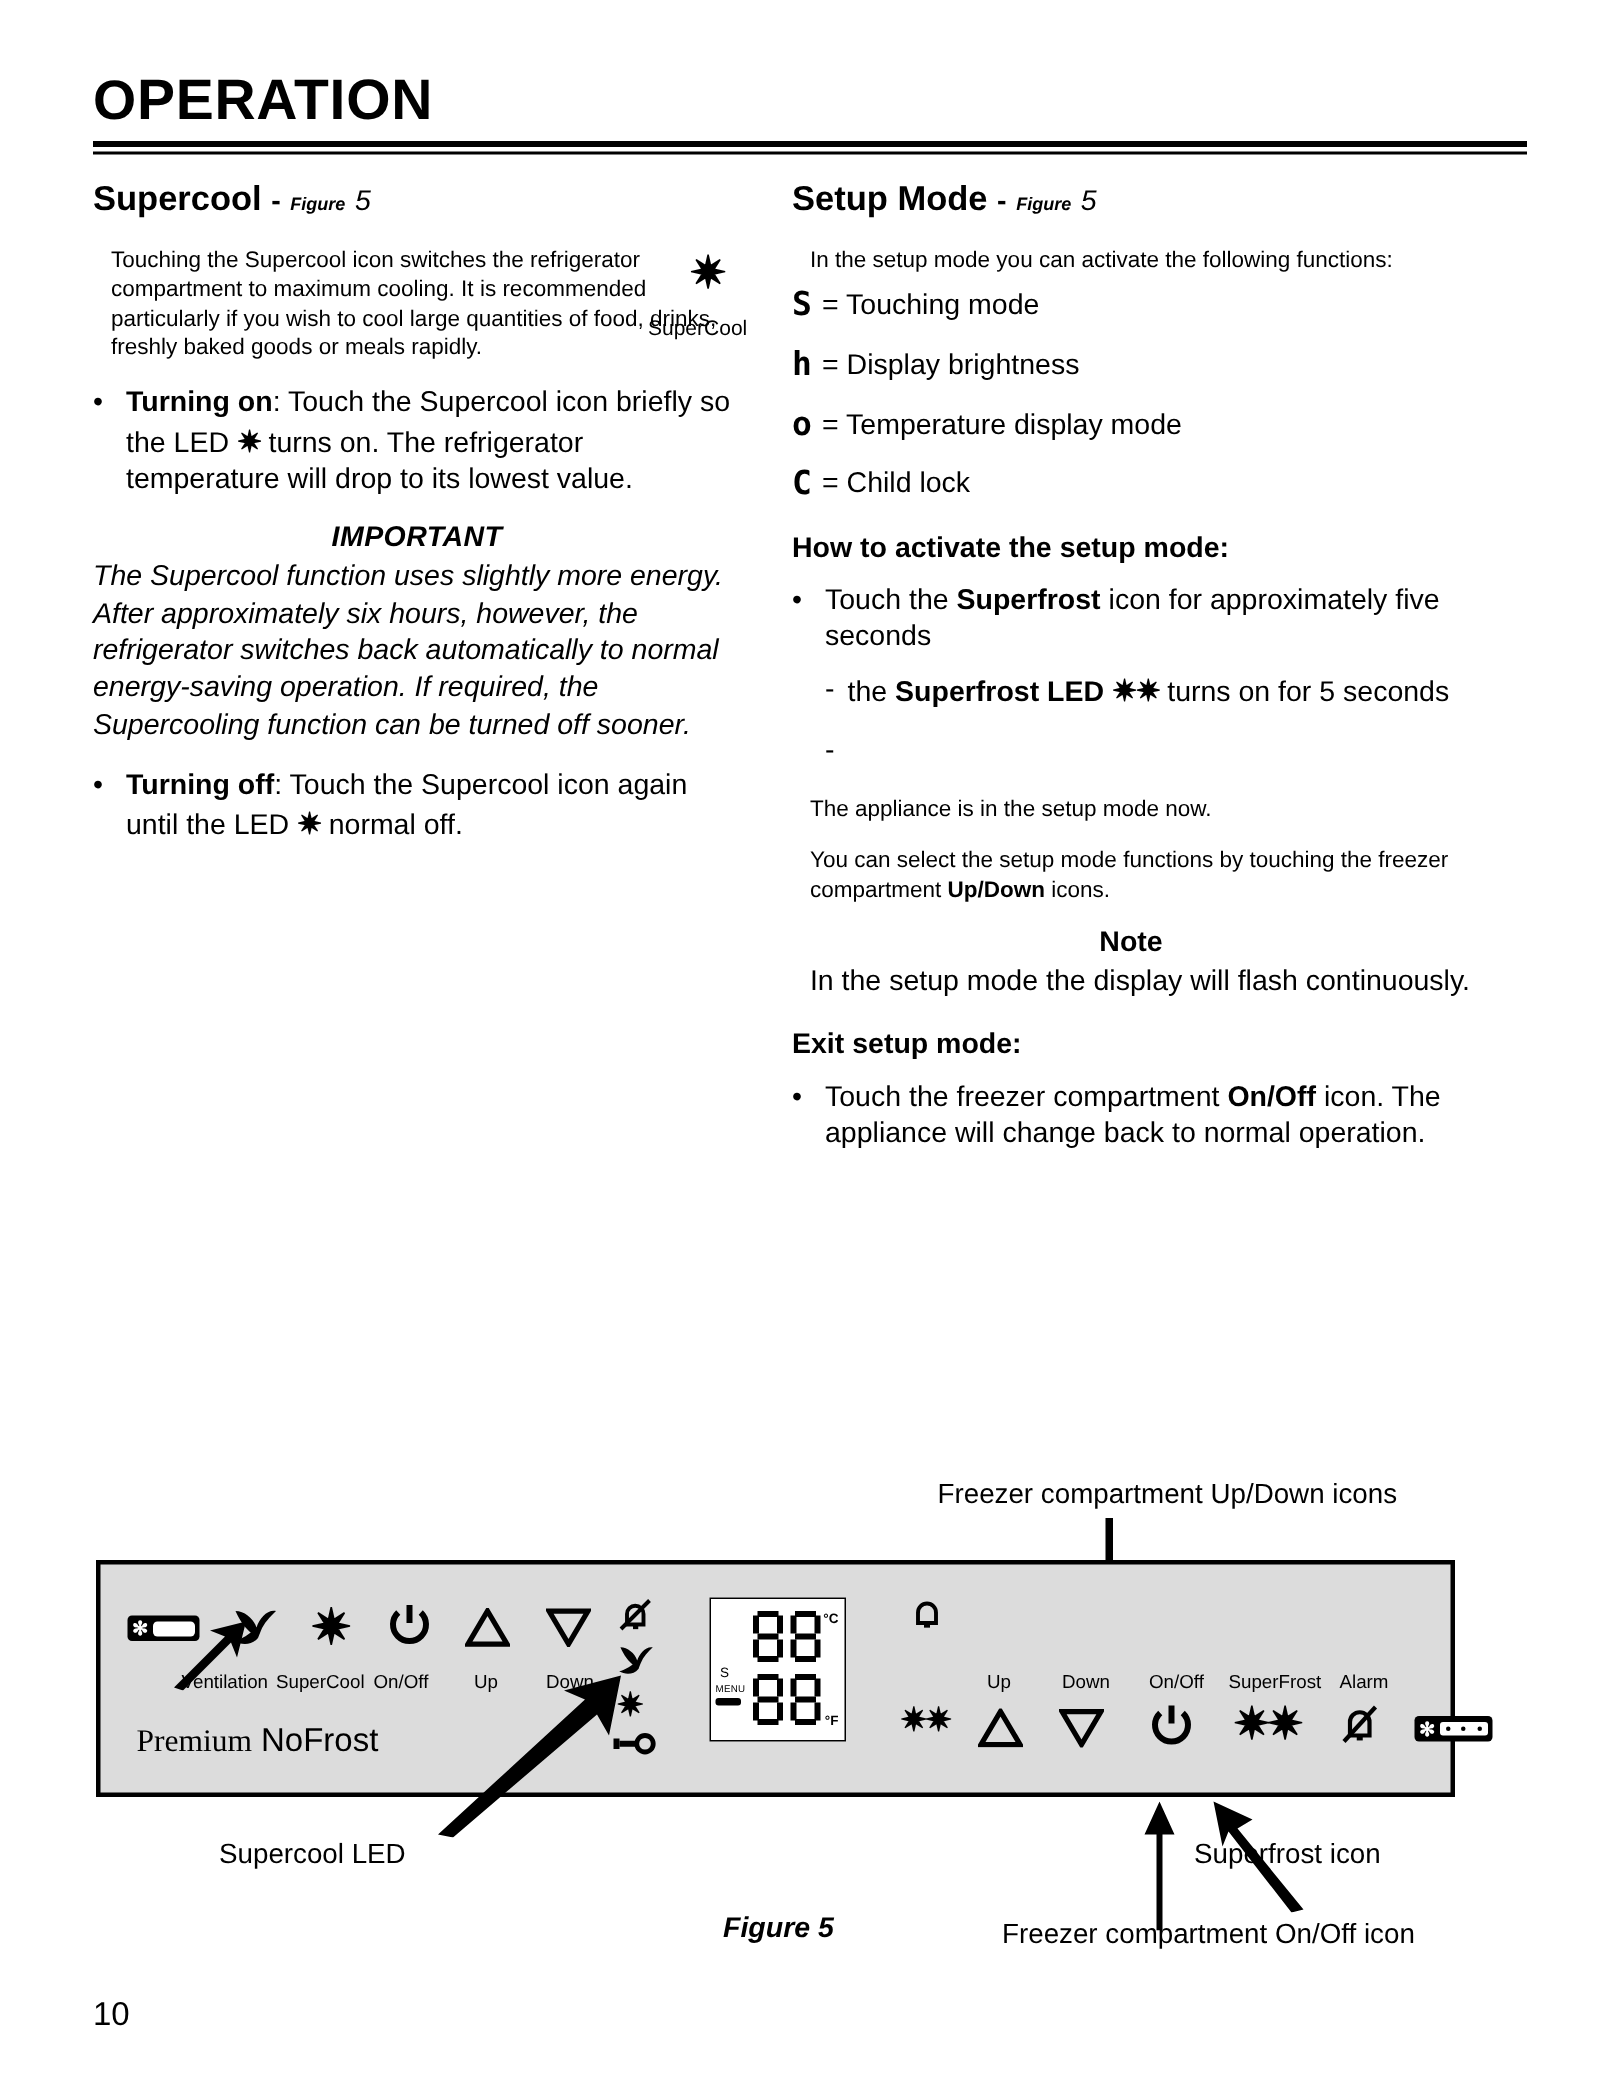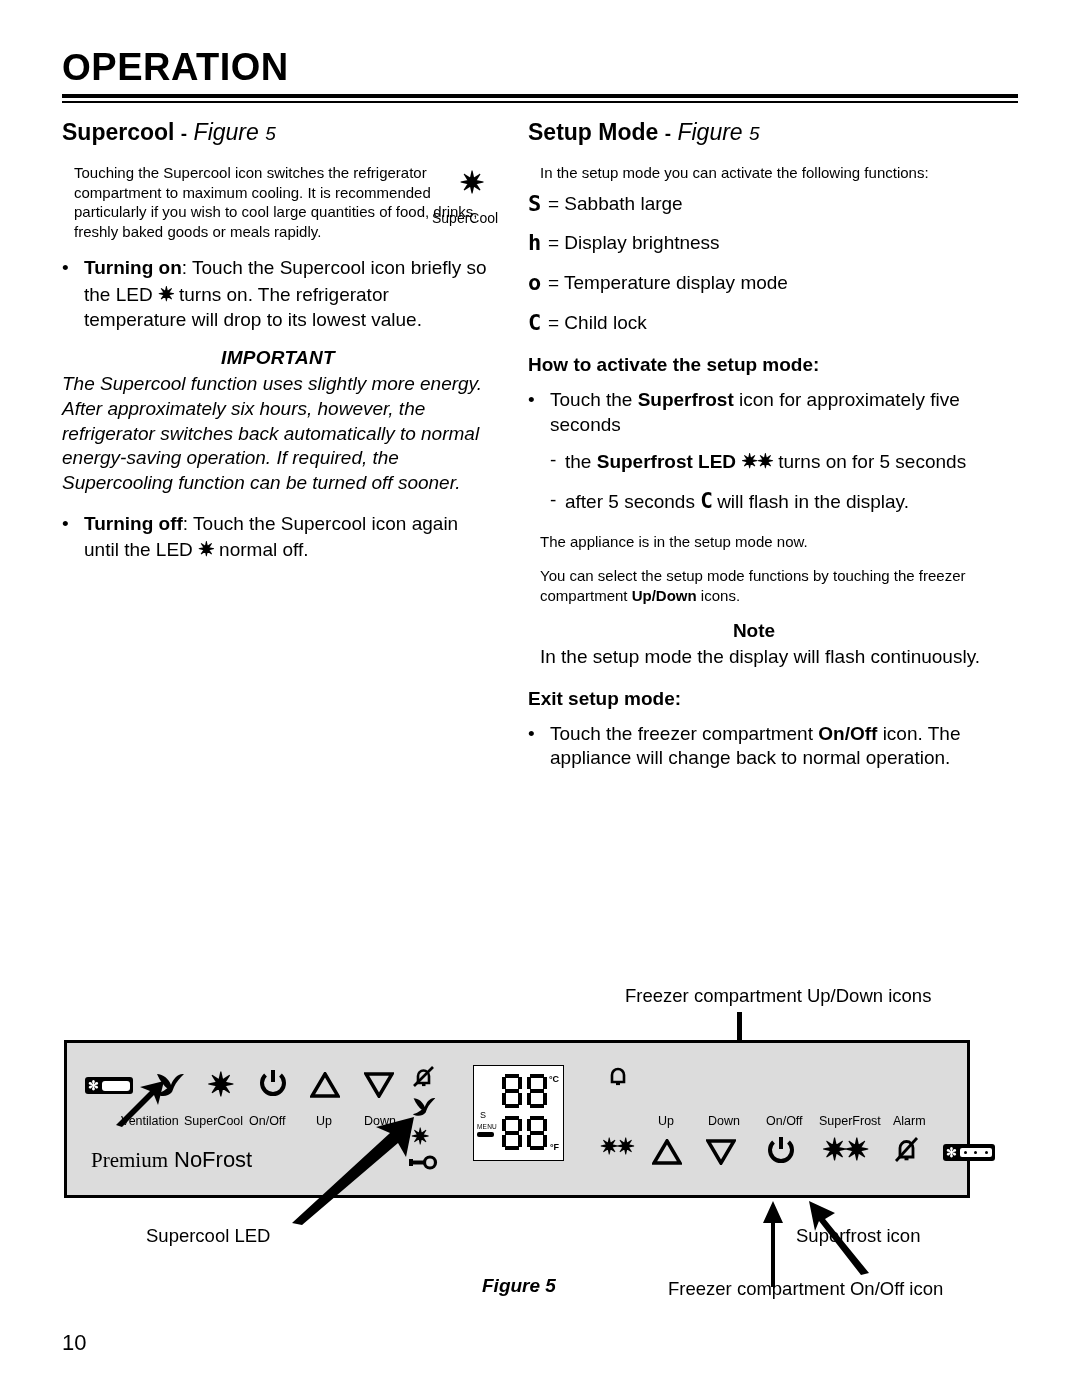--- a/index.html
+++ b/index.html
@@ -23,21 +23,21 @@
   .rule.r2{top:101px;height:2px;}
 
   
   .col{position:absolute;top:120px;width:432px;}
   .col-left{left:62px;}
   .col-right{left:528px;width:452px;}
 
   h2.sec{
     font-size:23px;font-weight:bold;margin:0 0 18px 0;line-height:1.1;
   }
-  h2.sec .fig{font-style:italic;font-size:23px;font-weight:normal;}
+  h2.sec .fig{font-style:italic;font-size:12px;font-weight:bold;}
   h2.sec .dash{font-weight:bold;font-size:19px;}
   h2.sec .num{font-style:italic;font-weight:normal;font-size:19px;}
 
   p{margin:0 0 15px 12px;font-size:15px;line-height:1.30;}
   .tight{margin-bottom:7px;}
 
   .bullet{
     display:flex;font-size:19px;line-height:1.30;margin:0 0 15px 0;
   }
   .bullet .dot{width:22px;flex:0 0 22px;}
@@ -205,21 +205,21 @@
     <h2 class="sec">
       <span>Setup Mode</span>
       <span class="dash">-</span>
       <span class="fig">Figure</span>
       <span class="num">5</span>
     </h2>
 
     <p class="tight">In the setup mode you can activate the following functions:</p>
 
     <div class="seglist">
-      <span class="g">S</span><span>= Sabbath large</span>
+      <span class="g">S</span><span>= Touching mode</span>
     </div>
     <div class="seglist">
       <span class="g">h</span><span>= Display brightness</span>
     </div>
     <div class="seglist">
       <span class="g">o</span><span>= Temperature display mode</span>
     </div>
     <div class="seglist" style="margin-bottom:17px">
       <span class="g">C</span><span>= Child lock</span>
     </div>
@@ -231,21 +231,20 @@
       <span class="bd"><span>Touch the </span><b>Superfrost</b><span> icon for approximately five seconds</span></span>
     </div>
 
     <div class="dash-item">
       <span class="dsh">-</span>
       <span><span>the </span><b>Superfrost LED</b> <span class="star">✷✷</span><span> turns on for 5 seconds</span></span>
     </div>
 
     <div class="dash-item" style="margin-bottom:16px">
       <span class="dsh">-</span>
-      <span><span>after 5 seconds </span><span class="seg">C</span><span> will flash in the display.</span></span>
     </div>
 
     <p>The appliance is in the setup mode now.</p>
 
     <p><span>You can select the setup mode functions by touching the freezer compartment </span><b>Up/Down</b><span> icons.</span></p>
 
     <div class="note">
       <div class="hd">Note</div>
       <div class="bodytext">In the setup mode the display will flash continuously.</div>
     </div>

